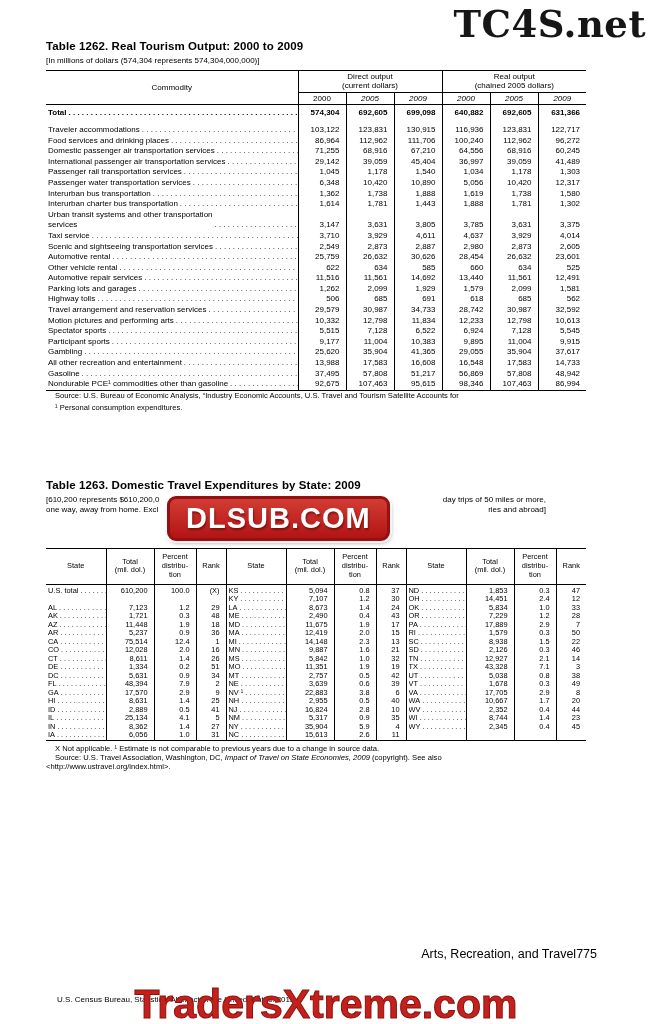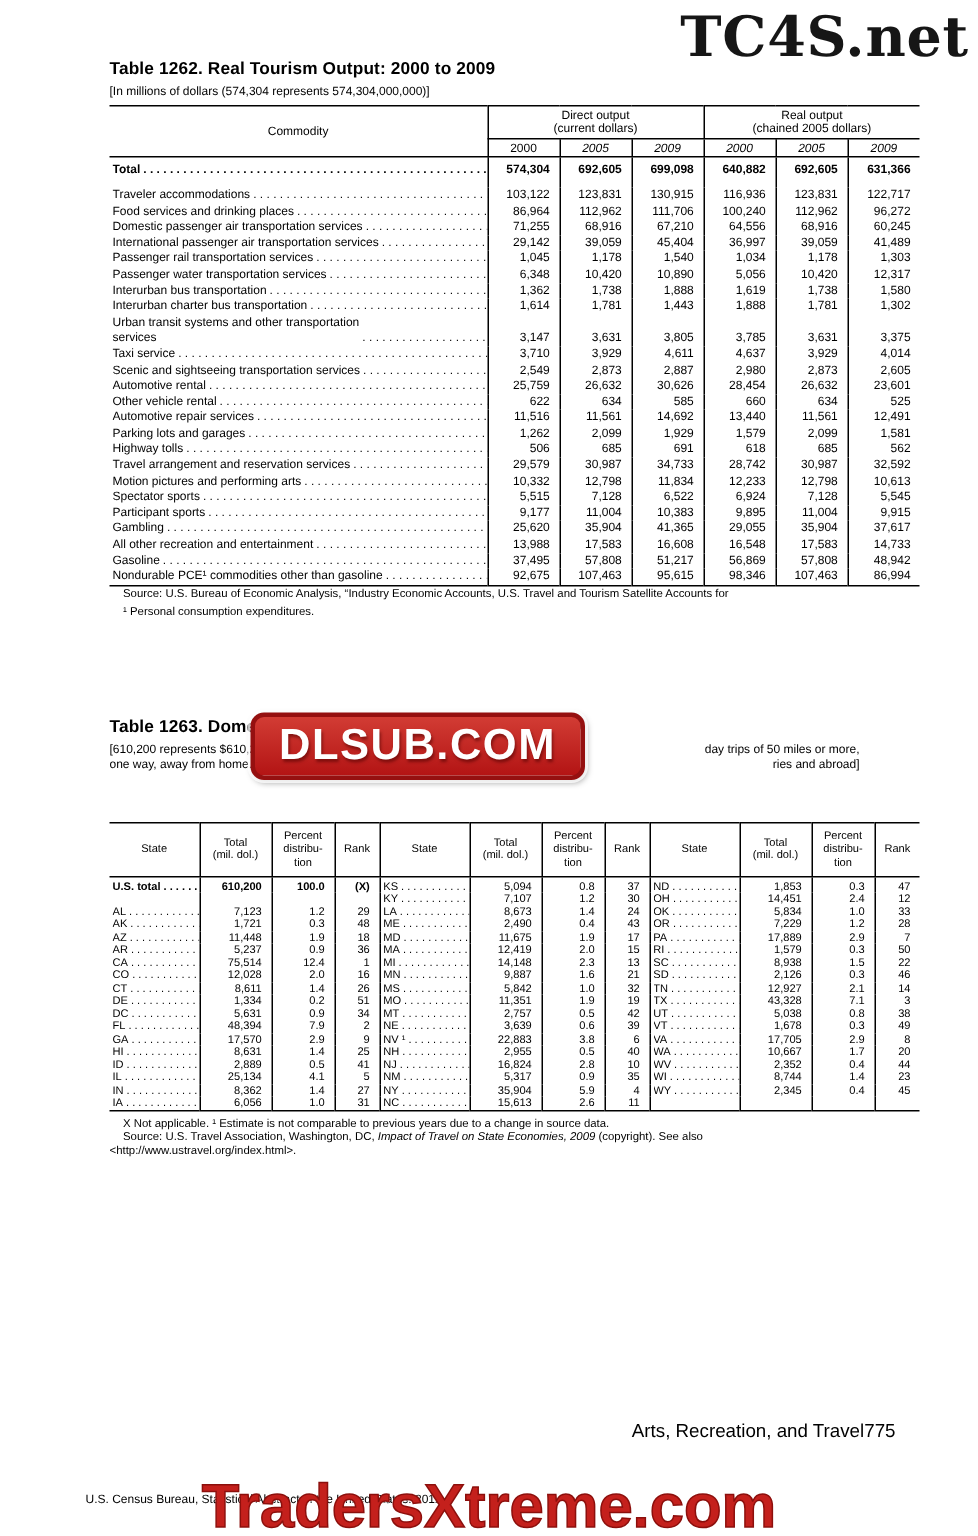--- a/index.html
+++ b/index.html
@@ -1,21 +1,21 @@
 <!DOCTYPE html>
 <html><head>
 <meta charset="utf-8">
 <style>
   * { box-sizing: border-box; margin: 0; padding: 0; }
   html, body { background: #fff; }
   body {
     width: 652px; height: 1024px; position: relative; overflow: hidden;
     font-family: "Liberation Sans", sans-serif; color: #000;
   }
-  .sec { position: absolute; left: 73px; width: 540px; z-index: 1; }
+  .sec { position: absolute; left: 46px; width: 540px; z-index: 1; }
   .sec-1262 { top: 40px; }
   .sec-1263 { top: 479px; }
   .t-title { font-size: 11.5px; font-weight: bold; margin-bottom: 4px; letter-spacing: 0.1px; }
   .bracket-note { font-size: 8px; line-height: 9.6px; }
   .note-split { display: flex; justify-content: space-between; width: 500px; }
 
   table { border-collapse: collapse; table-layout: fixed; width: 540px; }
   .tbl { border-top: 1.5px solid #000; border-bottom: 1.5px solid #000; }
   .tbl th { font-weight: normal; text-align: center; vertical-align: middle; white-space: pre-line; }
 
@@ -35,21 +35,21 @@
   
   .tbl-1263 { margin-top: 34px; font-size: 7.4px; }
   .tbl-1263 th { font-size: 7.4px; line-height: 8.8px; padding: 4px 1px; }
   .tbl-1263 th + th { border-left: 1px solid #000; }
   .tbl-1263 thead th { border-bottom: 1px solid #000; }
   .tbl-1263 td { vertical-align: bottom; line-height: 8.5px; padding: 0; }
   .tbl-1263 td + td { border-left: 1px solid #000; }
   .tbl-1263 .num { text-align: right; padding-right: 6px; }
   .tbl-1263 .state { padding-left: 2px; overflow: hidden; }
   .tbl-1263 tbody tr:first-child td { padding-top: 2px; }
-  .bold { font-weight: bold; }
+  .bold { font-weight: normal; }
 
   
   .cflex { display: flex; align-items: flex-end; width: 100%; overflow: hidden; }
   .cflex .lbl { white-space: pre-line; flex: 0 0 auto; }
   .cflex .dots { flex: 1 1 0; min-width: 4px; overflow: hidden; white-space: nowrap; padding-left: 2px; }
   .cflex .dots::after { content: ". . . . . . . . . . . . . . . . . . . . . . . . . . . . . . . . . . . . . . . . . . . . . . . . . . . . . . . . . . . . . . . . . . . . . . . . . . . . . ."; }
 
   
   .fn { font-size: 7.6px; line-height: 9.4px; }
   .fn-indent { text-indent: 9px; }
@@ -61,21 +61,21 @@
   .footer-right .pgnum { margin-left: 0; }
   .footer-left { position: absolute; top: 995px; left: 57px; font-size: 8px; z-index: 1; }
 
   
   .wm-top {
     position: absolute; top: 2px; right: 6px; z-index: 9;
     font-family: "DejaVu Serif", serif; font-weight: bold;
     font-size: 37px; color: #161616; letter-spacing: 0.5px;
   }
   .wm-mid {
-    position: absolute; top: 475px; left: 167px; z-index: 9;
+    position: absolute; top: 496px; left: 167px; z-index: 9;
     background: linear-gradient(#d23c34, #b31414);
     border: 3px solid #951010; border-radius: 9px;
     color: #fff; font-weight: bold; font-size: 29px;
     padding: 3px 16px; letter-spacing: 1px; white-space: nowrap;
     text-shadow: 1px 2px 2px rgba(80,0,0,0.55);
     box-shadow: 0 0 0 2px rgba(255,255,255,0.75), 1px 2px 4px rgba(0,0,0,0.35);
   }
   .wm-bottom {
     position: absolute; top: 981px; left: 50%; transform: translateX(-50%); z-index: 9;
     font-weight: bold; font-size: 41px; white-space: nowrap;

